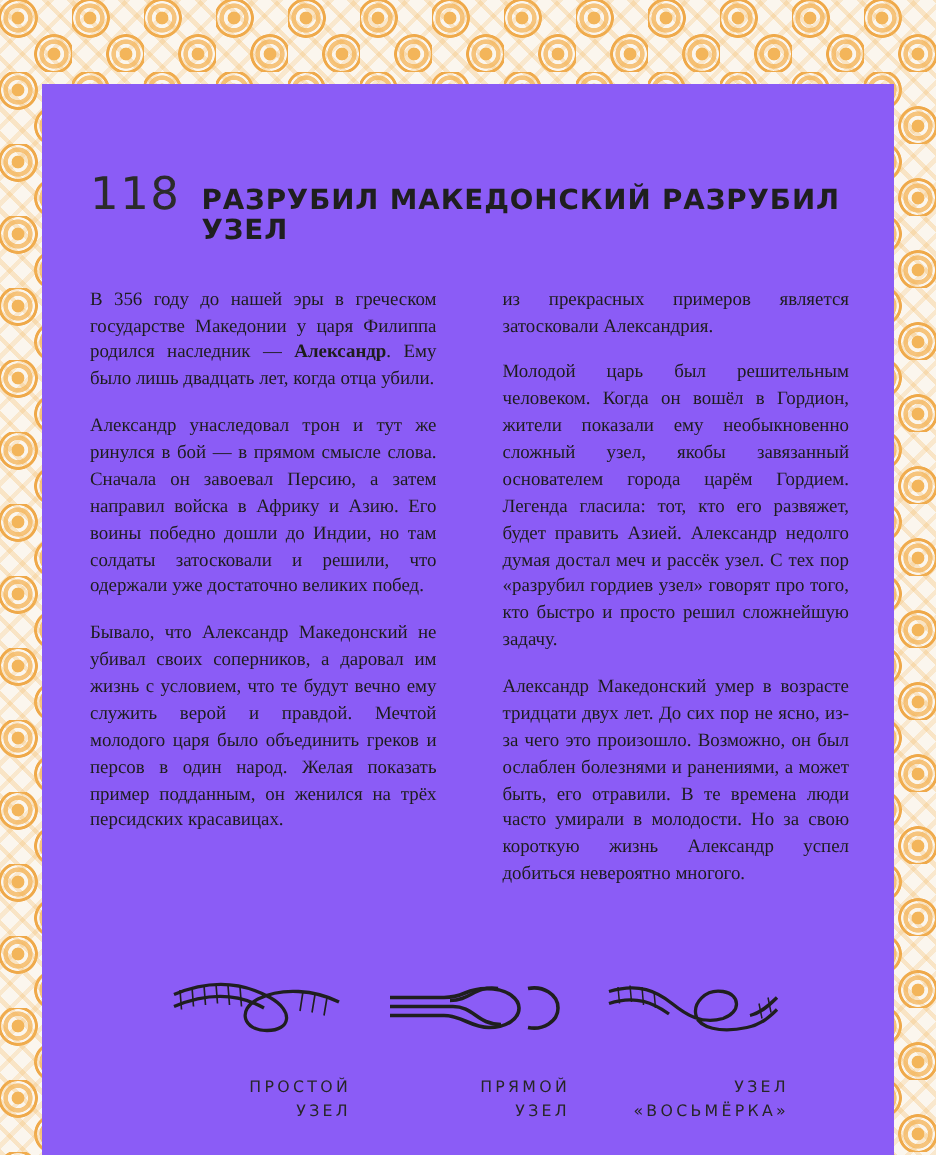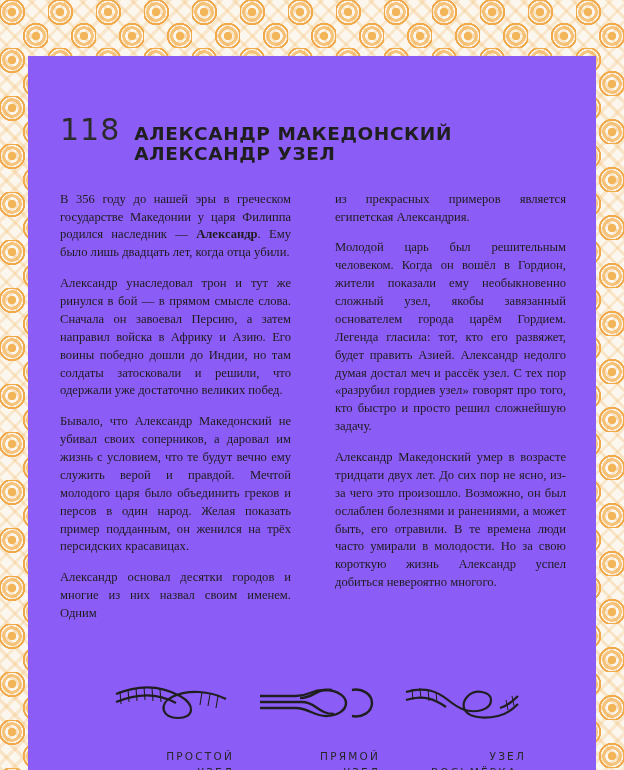--- a/index.html
+++ b/index.html
@@ -140,34 +140,33 @@
 
 <div class="page">
 
   <div class="pattern-border"></div>
 
   <div class="card">
     <div class="card-inner">
 
       <div class="title-row">
         <span class="chapter-number">118</span>
-        <span class="chapter-title">АЛЕКСАНДР МАКЕДОНСКИЙ АЛЕКСАНДР УЗЕЛ</span>
+        <span class="chapter-title">РАЗРУБИЛ МАКЕДОНСКИЙ РАЗРУБИЛ УЗЕЛ</span>
       </div>
 
       <div class="columns">
 
         <div class="col">
           <p>В 356 году до нашей эры в греческом государстве Македонии у царя Филиппа родился наследник — <span class="b">Александр</span>. Ему было лишь двадцать лет, когда отца убили.</p>
           <p>Александр унаследовал трон и тут же ринулся в бой — в прямом смысле слова. Сначала он завоевал Персию, а затем направил войска в Африку и Азию. Его воины победно дошли до Индии, но там солдаты затосковали и решили, что одержали уже достаточно великих побед.</p>
           <p>Бывало, что Александр Македонский не убивал своих соперников, а даровал им жизнь с условием, что те будут вечно ему служить верой и правдой. Мечтой молодого царя было объединить греков и персов в один народ. Желая показать пример подданным, он женился на трёх персидских красавицах.</p>
-          <p>Александр основал десятки городов и многие из них назвал своим именем. Одним</p>
         </div>
 
         <div class="col">
-          <p>из прекрасных примеров является египетская Александрия.</p>
+          <p>из прекрасных примеров является затосковали Александрия.</p>
           <p>Молодой царь был решительным человеком. Когда он вошёл в Гордион, жители показали ему необыкновенно сложный узел, якобы завязанный основателем города царём Гордием. Легенда гласила: тот, кто его развяжет, будет править Азией. Александр недолго думая достал меч и рассёк узел. С тех пор «разрубил гордиев узел» говорят про того, кто быстро и просто решил сложнейшую задачу.</p>
           <p>Александр Македонский умер в возрасте тридцати двух лет. До сих пор не ясно, из-за чего это произошло. Возможно, он был ослаблен болезнями и ранениями, а может быть, его отравили. В те времена люди часто умирали в молодости. Но за свою короткую жизнь Александр успел добиться невероятно многого.</p>
         </div>
 
       </div>
 
       <div class="knots">
 
         <div class="knot">
           <div class="knot-art">

